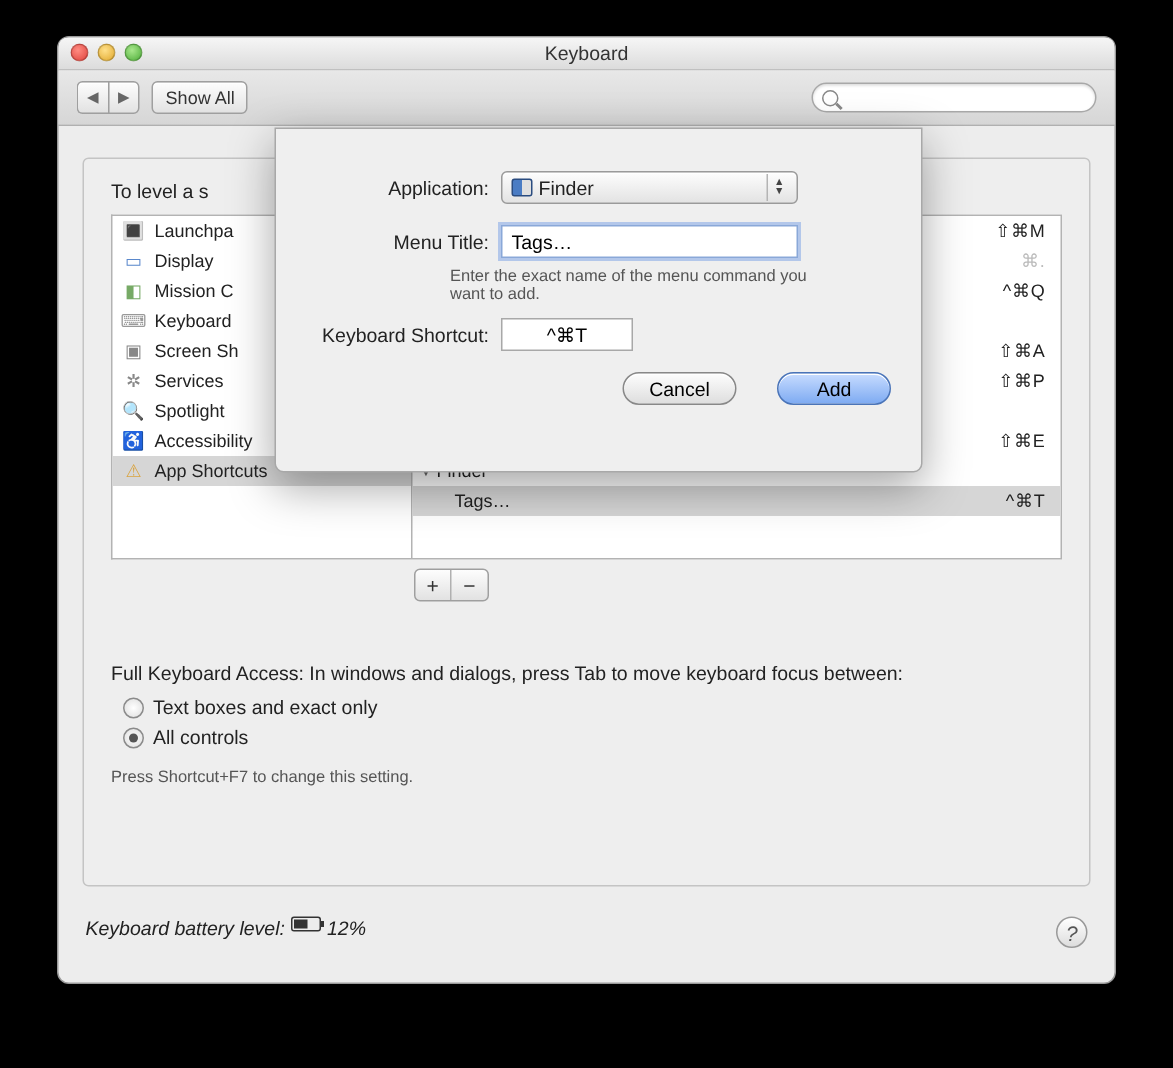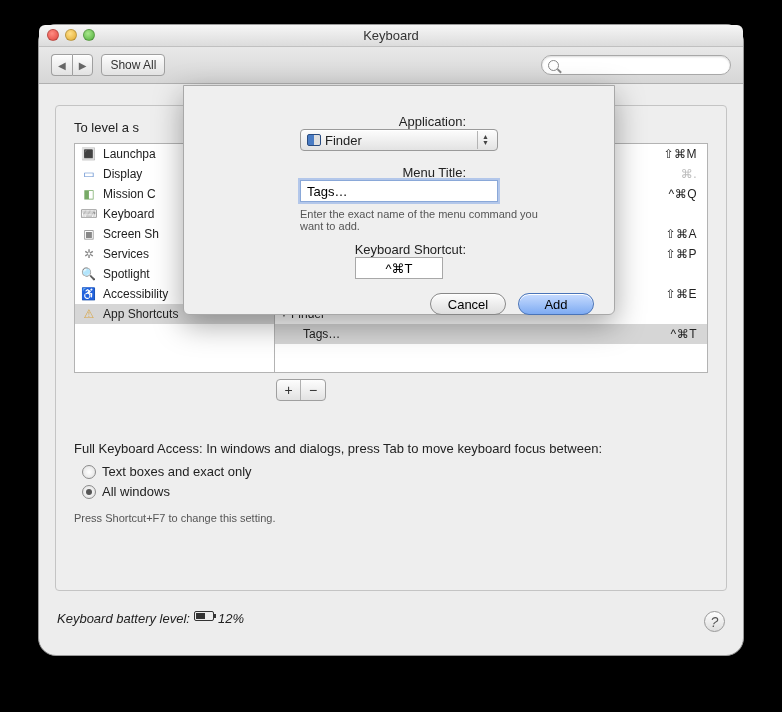--- a/index.html
+++ b/index.html
@@ -12,21 +12,21 @@
     font-size: 13px;
     color: #222;
     overflow: hidden;
   }
   .window {
     position: absolute;
     left: 38px; top: 24px;
     width: 706px; height: 632px;
     background: #ededed;
     border: 1px solid #9a9a9a;
-    border-radius: 18px;
+    border-radius: 8px;
     box-shadow: 0 10px 30px rgba(0,0,0,0.5);
   }
   
   .titlebar {
     height: 22px;
     background: linear-gradient(#f6f6f6, #dcdcdc);
     border-top-left-radius: 6px;
     border-top-right-radius: 6px;
     border-bottom: 1px solid #c0c0c0;
     position: relative;
@@ -225,21 +225,20 @@
     width: 432px; height: 230px;
     background: #efefef;
     border: 1px solid #a8a8a8;
     border-radius: 0 0 6px 6px;
     box-shadow: 0 10px 30px rgba(0,0,0,0.35);
     padding-top: 28px;
   }
   .sheetrow {
     display: flex; align-items: center;
     margin-bottom: 14px;
-    flex-direction: column;
   }
   .sheetlabel {
     width: 150px; text-align: right;
     padding-right: 8px;
     font-size: 13px;
   }
   .popup {
     width: 198px; height: 22px;
     background: linear-gradient(#fdfdfd, #e3e3e3);
     border: 1px solid #9a9a9a;
@@ -283,21 +282,21 @@
     width: 88px; height: 22px;
     border: 1px solid #a8a8a8;
     background: #fff;
     text-align: center;
     font-size: 13px;
     font-family: inherit;
     outline: none;
   }
   .sheetbuttons {
     display: flex; justify-content: flex-end;
-    gap: 12px;
+    gap: 27px;
     padding-right: 20px;
     margin-top: 12px;
   }
   .aqua {
     min-width: 76px; height: 22px;
     border-radius: 11px;
     border: 1px solid #888;
     background: linear-gradient(#fdfdfd, #dedede);
     font-size: 13px; font-family: inherit;
     padding: 0 12px;
@@ -439,21 +438,21 @@
     </div>
 
     <div class="fka">Full Keyboard Access: In windows and dialogs, press Tab to move keyboard focus between:</div>
     <div class="radios">
       <div class="radiorow">
         <span class="radio"></span>
         <span>Text boxes and exact only</span>
       </div>
       <div class="radiorow">
         <span class="radio checked"></span>
-        <span>All windows</span>
+        <span>All controls</span>
       </div>
     </div>
     <div class="hint">Press Shortcut+F7 to change this setting.</div>
   </div>
 
   <div class="footer">
     <span>Keyboard battery level:</span>
     <span class="batt">
         <span class="fill"></span>
       </span>

